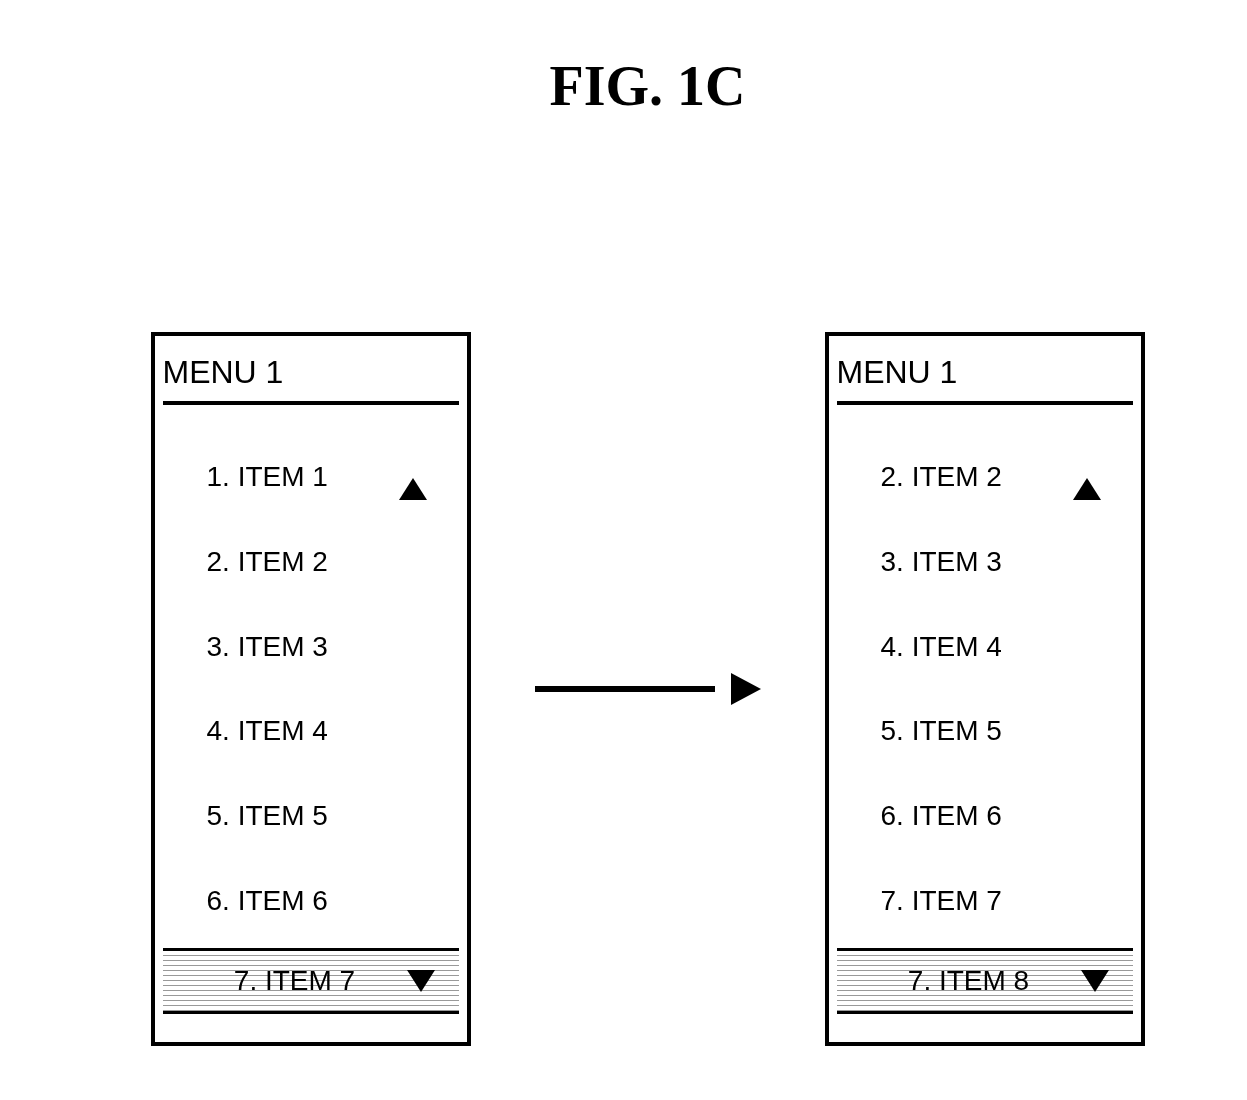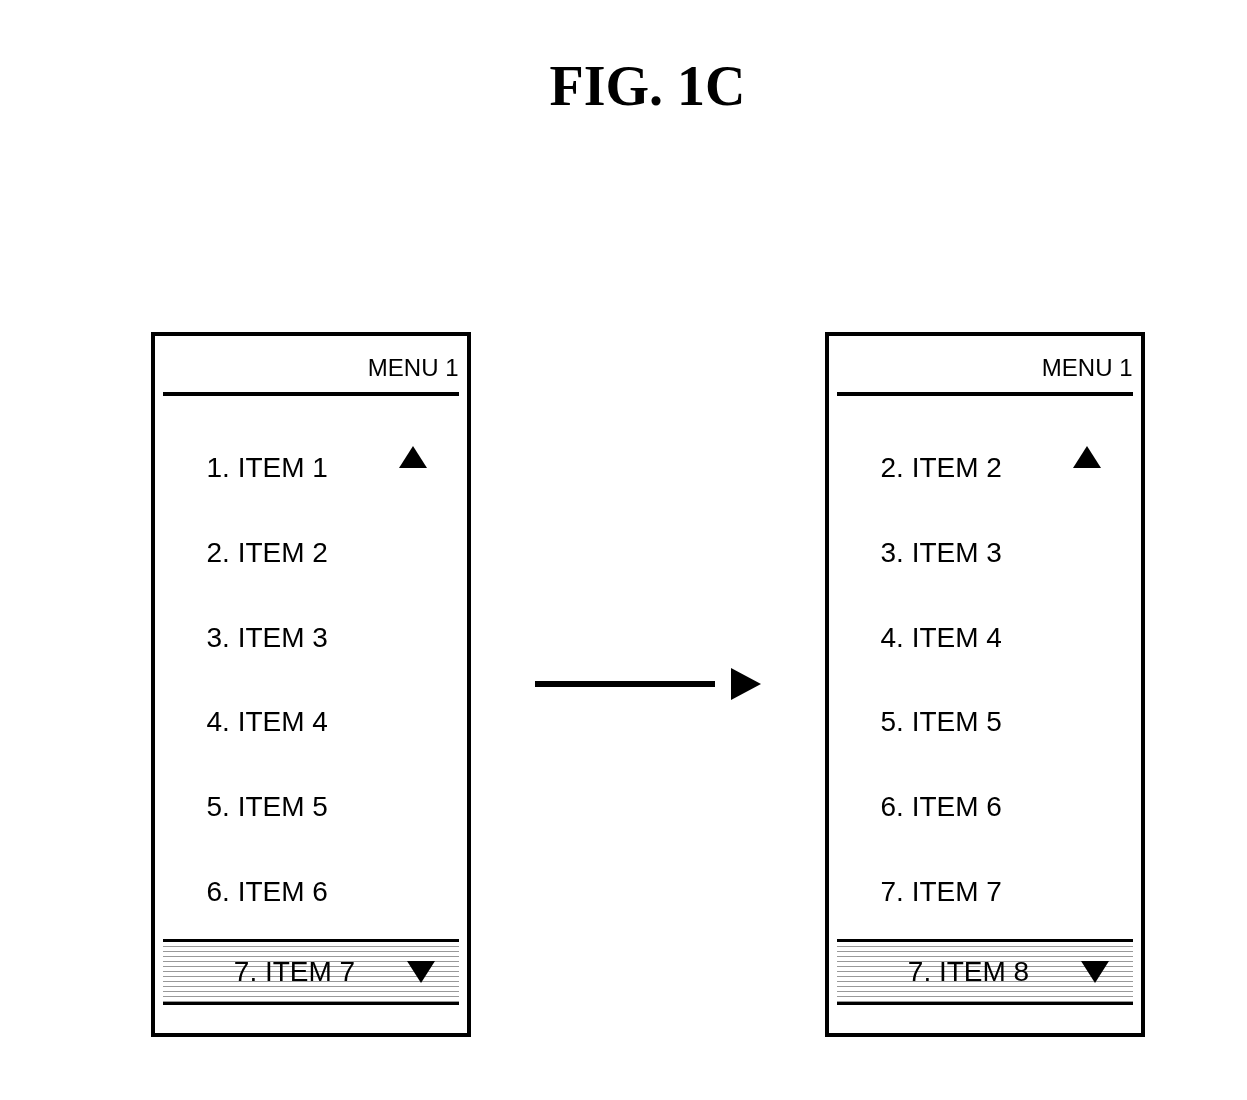--- a/index.html
+++ b/index.html
@@ -33,31 +33,31 @@
       align-items: center;
       gap: 40px;
     }
     .menu-window {
       width: 320px;
       border: 4px solid #000;
       background: #fff;
     }
     .menu-titlebar {
       border-bottom: 4px solid #000;
-      text-align: right;
+      text-align: left;
       padding: 10px 0;
-      font-size: 24px;
+      font-size: 32px;
       font-weight: normal;
     }
     .menu-body {
       padding: 18px 0 0 0;
     }
     .menu-item-row {
       display: flex;
-      align-items: flex-start;
+      align-items: flex-end;
       padding: 8px 16px 8px 28px;
       font-size: 28px;
       line-height: 1.6;
     }
     .menu-item-text {
       flex: 1;
     }
     .scroll-indicator {
       width: 0;
       height: 0;

